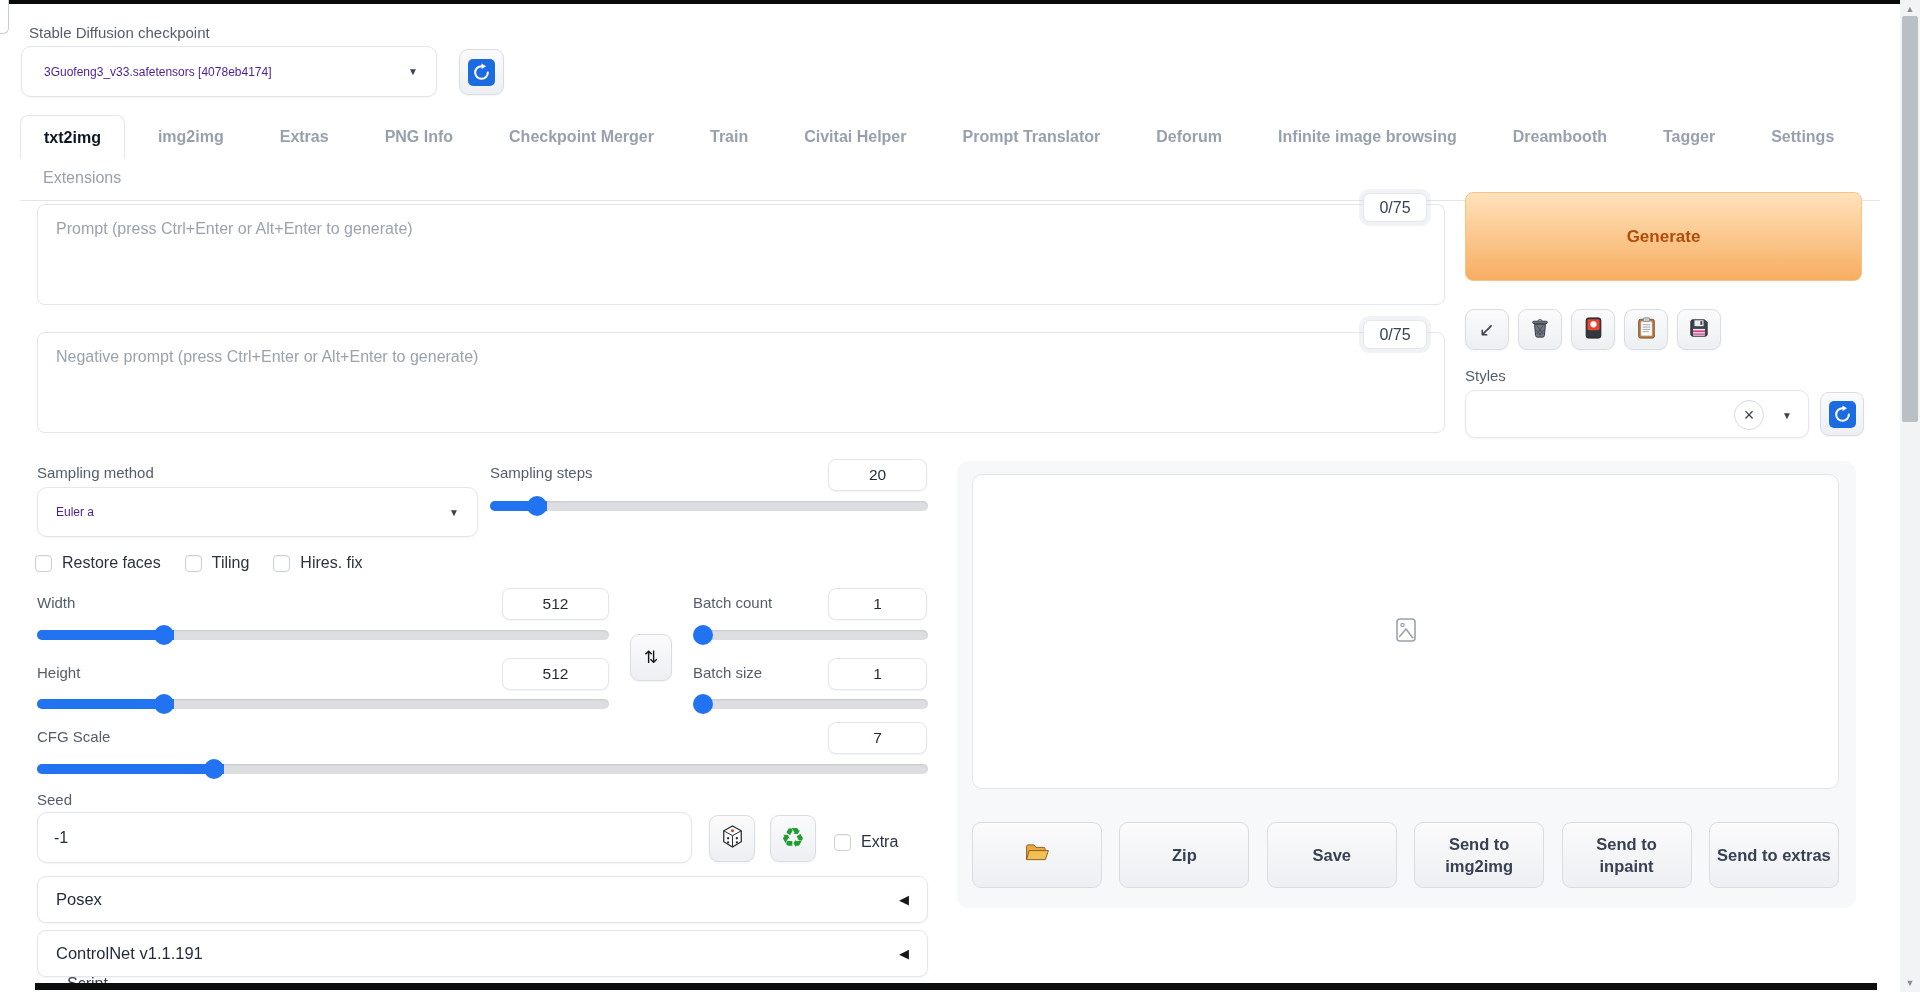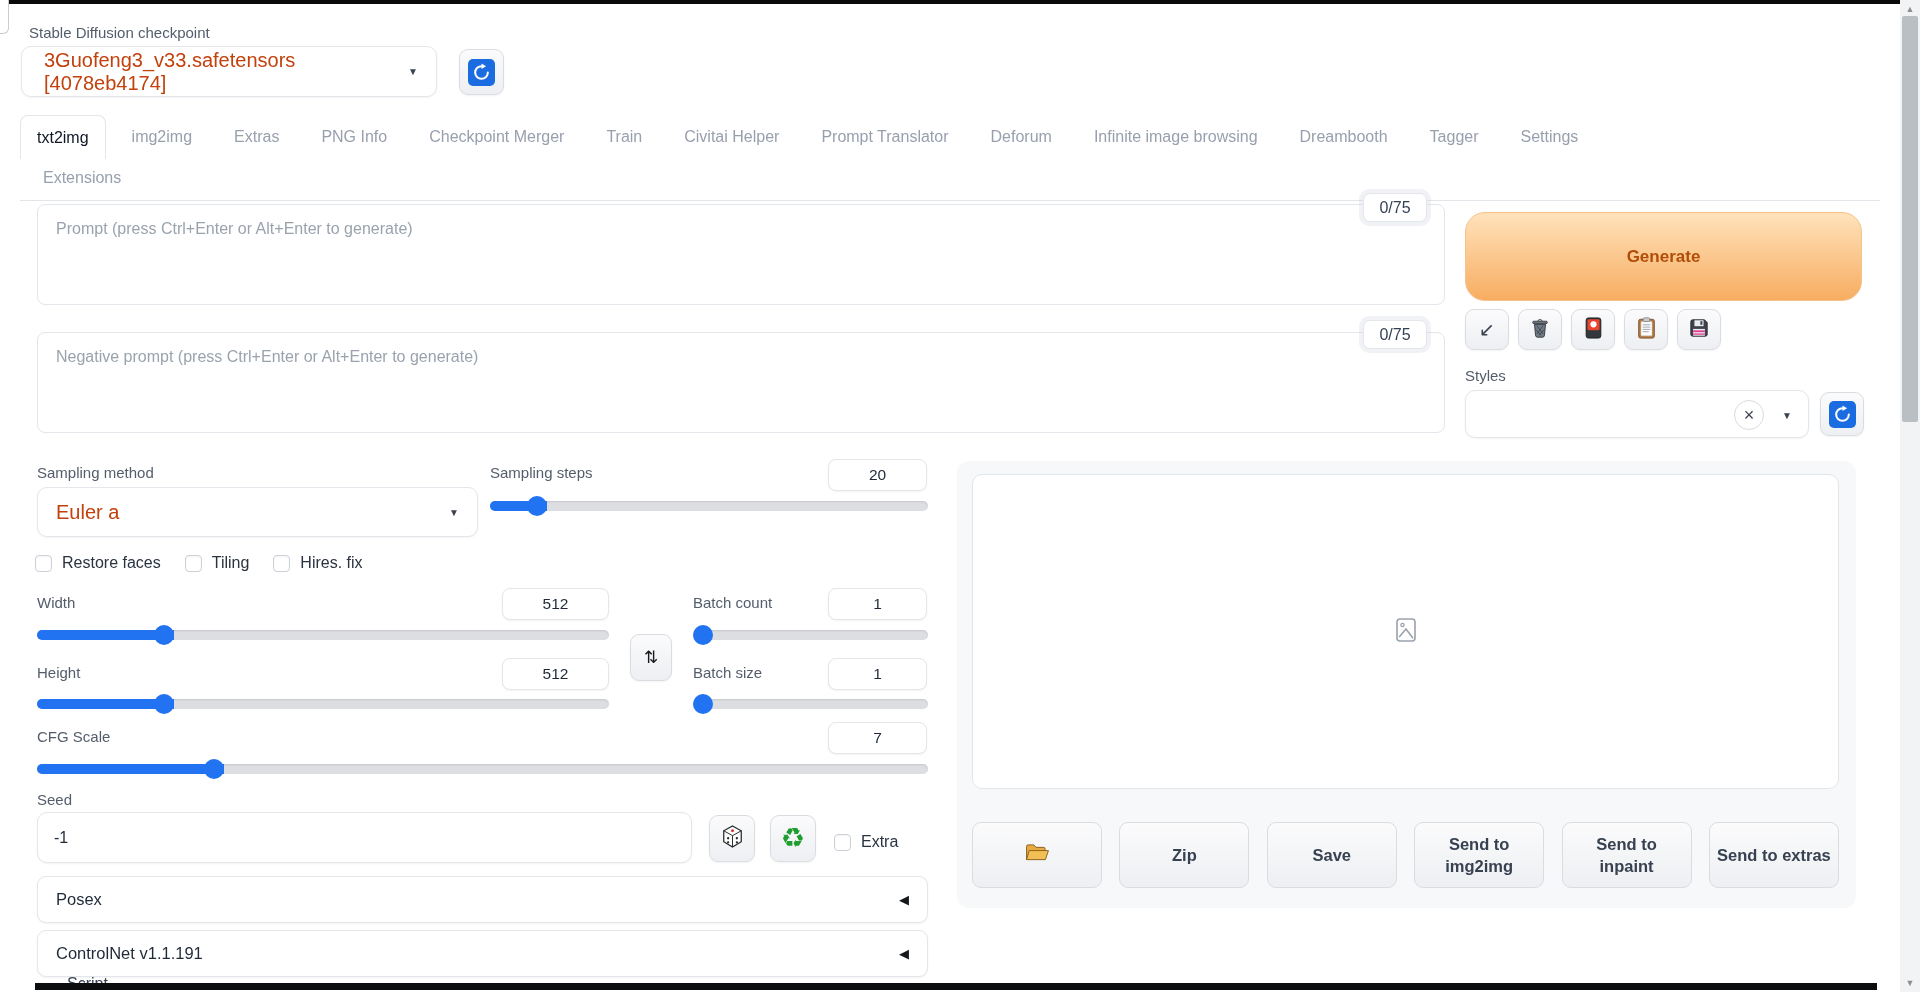--- a/index.html
+++ b/index.html
@@ -16,49 +16,49 @@
     text-align:center; line-height:14px; }
   .scroll-thumb { left:1902px; top:16px; width:16px; height:406px; background:#babfc4; border-radius:2px; }
   .bottom-bar { left:35px; top:983px; width:1842px; height:7px; background:#0c0d0f; }
   .script-clip { left:67px; top:975px; width:70px; height:8px; overflow:hidden;
     font-size:16px; color:#374151; }
 
   
   .lbl { font-size:15px; color:#545d6b; }
   .box { background:#fff; border:1px solid #e3e6ea; border-radius:10px;
     box-shadow:0 1px 2px rgba(0,0,0,.05); }
-  .dd-text { font-size:20px; color:#c2410c; }
+  .dd-text { font-size:12px; color:#4c1d95; }
   .caret { font-size:10px; color:#3b4252; }
   .gray-btn { background:linear-gradient(180deg,#fbfbfc,#edeff2); border:1px solid #d9dde2;
     border-radius:9px; display:flex; align-items:center; justify-content:center;
     box-shadow:0 1px 2px rgba(0,0,0,.05); cursor:pointer; }
   .blue-chip { width:27px; height:27px; background:#1b6ce0; border-radius:5px;
     display:flex; align-items:center; justify-content:center; }
 
   
   .tabrow { left:20px; top:115px; width:1880px; display:flex; gap:10px; white-space:nowrap; }
-  .tab { padding:0 16px; height:44px; line-height:44px; font-size:16px; color:#98a0ae; cursor:pointer; }
+  .tab { padding:0 23px; height:44px; line-height:44px; font-size:16px; color:#98a0ae; cursor:pointer;font-weight:bold; }
   .tab.active { background:#fff; border:1px solid #e3e6ea; border-bottom:none;
     border-radius:8px 8px 0 0; color:#0e1625; }
   .tabrow2 { left:20px; top:159px; width:1860px; height:42px; border-bottom:1px solid #e2e5e9; display:flex;align-items:flex-end; }
   .tab2 { padding:0 23px; height:41px; line-height:38px; font-size:16px; color:#98a0ae; cursor:pointer; }
 
   
   textarea.prompt { position:absolute; resize:none; outline:none; width:1408px; height:101px;
     background:#fff; border:1px solid #e3e6ea; border-radius:8px; padding:15px 18px;
     font-family:inherit; font-size:16px; color:#1f2937; }
   textarea.prompt::placeholder { color:#9aa3ad; }
   .counter { width:64px; height:29px; background:#fff; border:1px solid #e3e6ea; border-radius:7px;
     box-shadow:0 0 0 4px rgba(203,210,220,.28); font-size:16px; color:#334155;
     display:flex; align-items:center; justify-content:center; }
 
   
-  .generate { left:1465px; top:212px; width:397px; height:89px;
+  .generate { left:1465px; top:192px; width:397px; height:89px;
     background:linear-gradient(180deg,#ffe2bb 0%,#f7ad61 100%);
-    border:1px solid #f5c288; border-radius:20px; font-size:17px; font-weight:bold;
+    border:1px solid #f5c288; border-radius:8px; font-size:17px; font-weight:bold;
     color:#b14d08; display:flex; align-items:center; justify-content:center; cursor:pointer; }
   .toolrow { left:1465px; top:309px; display:flex; gap:9px; }
   .toolbtn { width:44px; height:41px; }
 
   
   .slider { position:absolute; height:20px; cursor:pointer; }
   .slider .track { position:absolute; left:0; right:0; top:5px; height:10px; border-radius:6px;
     background:#dcdee1; box-shadow:inset 0 1px 2px rgba(0,0,0,.10); }
   .slider .fill { position:absolute; left:0; top:5px; height:10px; border-radius:6px 0 0 6px;
     background:#2273f1; width:var(--p,0%); }

